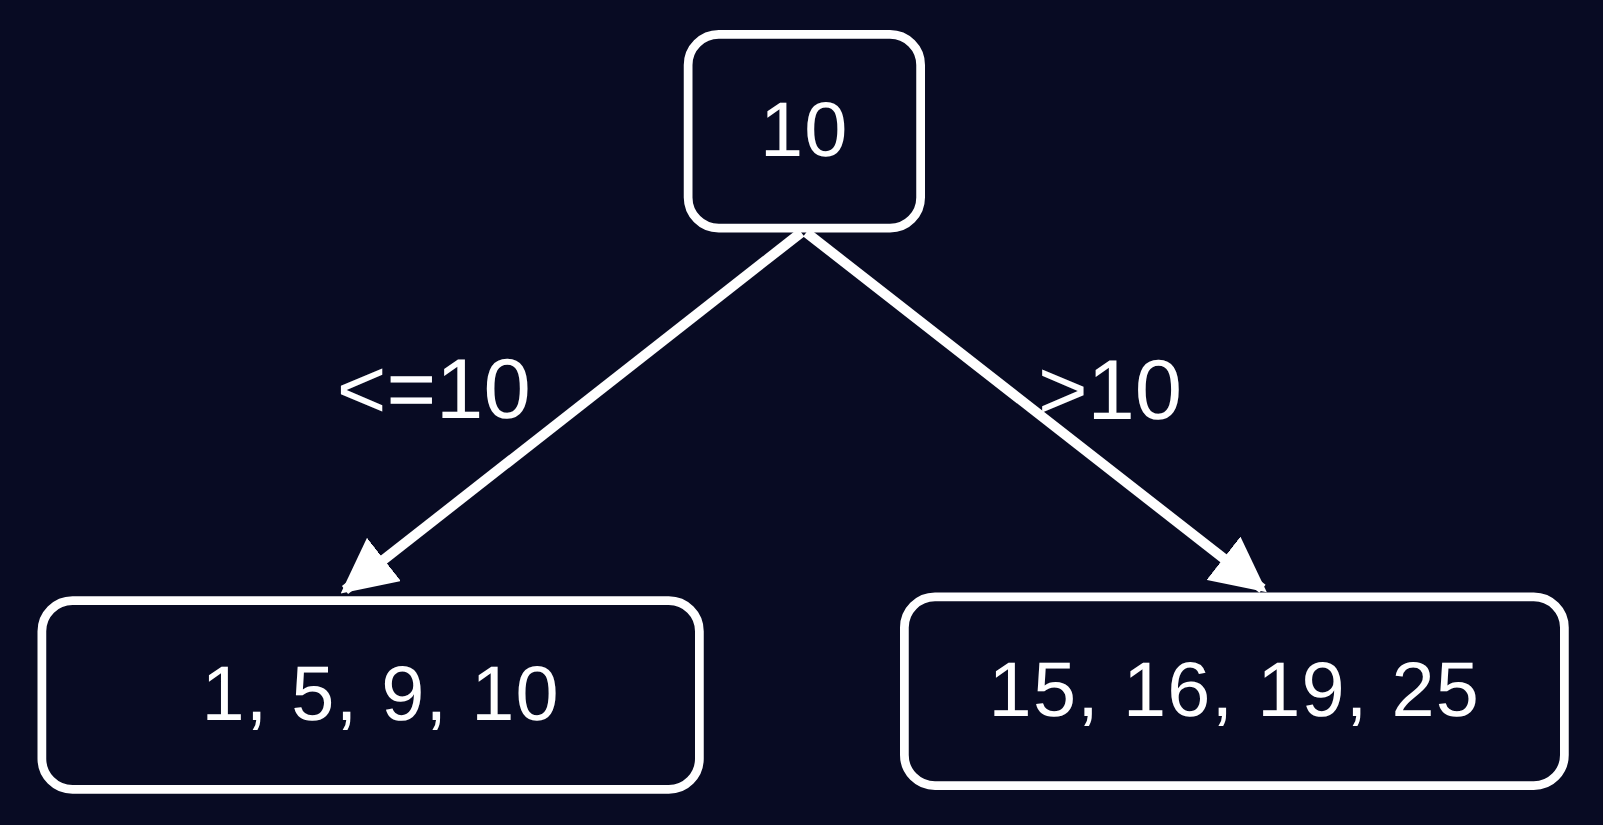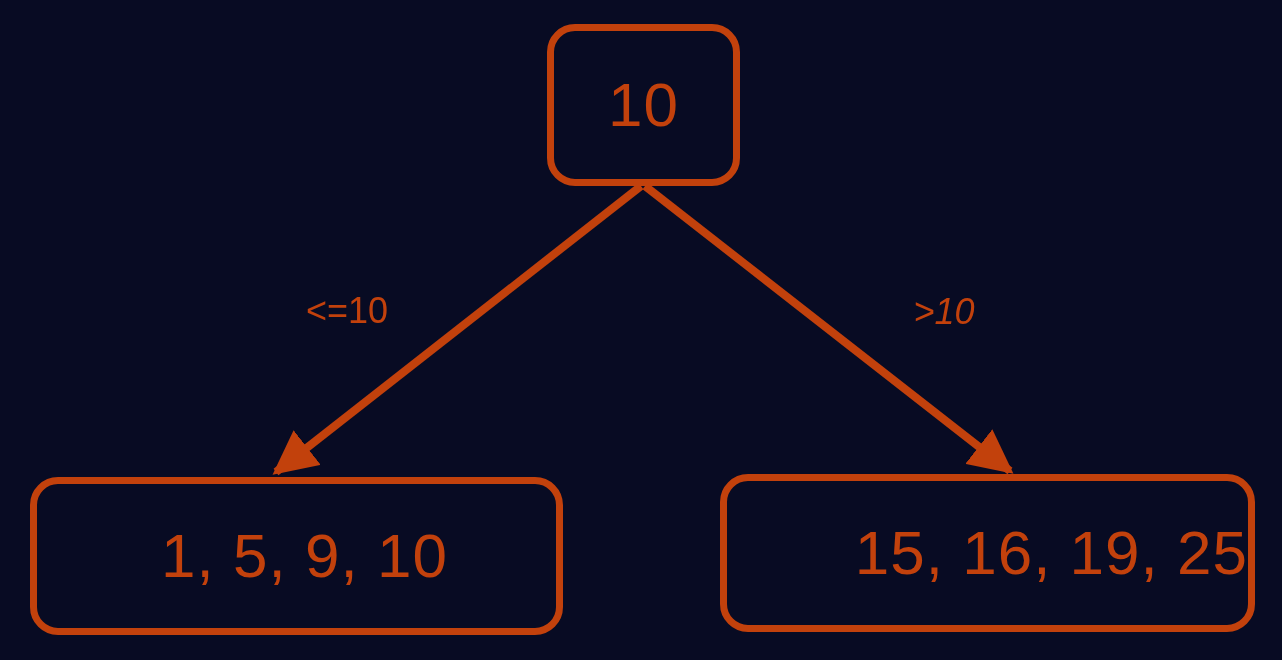--- a/index.html
+++ b/index.html
@@ -41,52 +41,50 @@
     top: 477px;
     width: 533px;
     height: 158px;
     padding-left: 16px;
   }
   .node-leaf-right {
     left: 720px;
     top: 474px;
     width: 535px;
     height: 158px;
-    justify-content: flex-end;
   }
   .edge-label {
     position: absolute;
     transform: translate(-50%, -50%);
-    font-size: 36px;
+    font-size: 68px;
     line-height: 1;
     color: currentColor;
     white-space: nowrap;
   }
   .edge-label-left {
     left: 347px;
     top: 311px;
   }
   .edge-label-right {
-    left: 944px;
+    left: 888px;
     top: 312px;
-    font-style: italic;
   }
   .edges-svg {
     position: absolute;
     left: 0;
     top: 0;
     width: 1282px;
     height: 660px;
     pointer-events: none;
   }
 </style>
 </head>
 <body style="background: rgb(8, 11, 35);">
 
-<div class="stage" style="background: rgb(8, 11, 35); color: #c2410c;">
+<div class="stage" style="background: rgb(8, 11, 35); color: #ffffff;">
 
   <svg class="edges-svg" viewBox="0 0 1282 660" xmlns="http://www.w3.org/2000/svg" aria-hidden="true">
     <defs>
       <marker id="arrowhead" viewBox="0 0 10 10" refX="9" refY="5" markerWidth="5.5" markerHeight="5.5" orient="auto">
         <path d="M 0 0 L 10 5 L 0 10 z" fill="currentColor"></path>
       </marker>
     </defs>
     <line x1="641" y1="186" x2="276" y2="472" stroke="currentColor" stroke-width="8" marker-end="url(#arrowhead)"></line>
     <line x1="645" y1="186" x2="1010" y2="471" stroke="currentColor" stroke-width="8" marker-end="url(#arrowhead)"></line>
   </svg>

